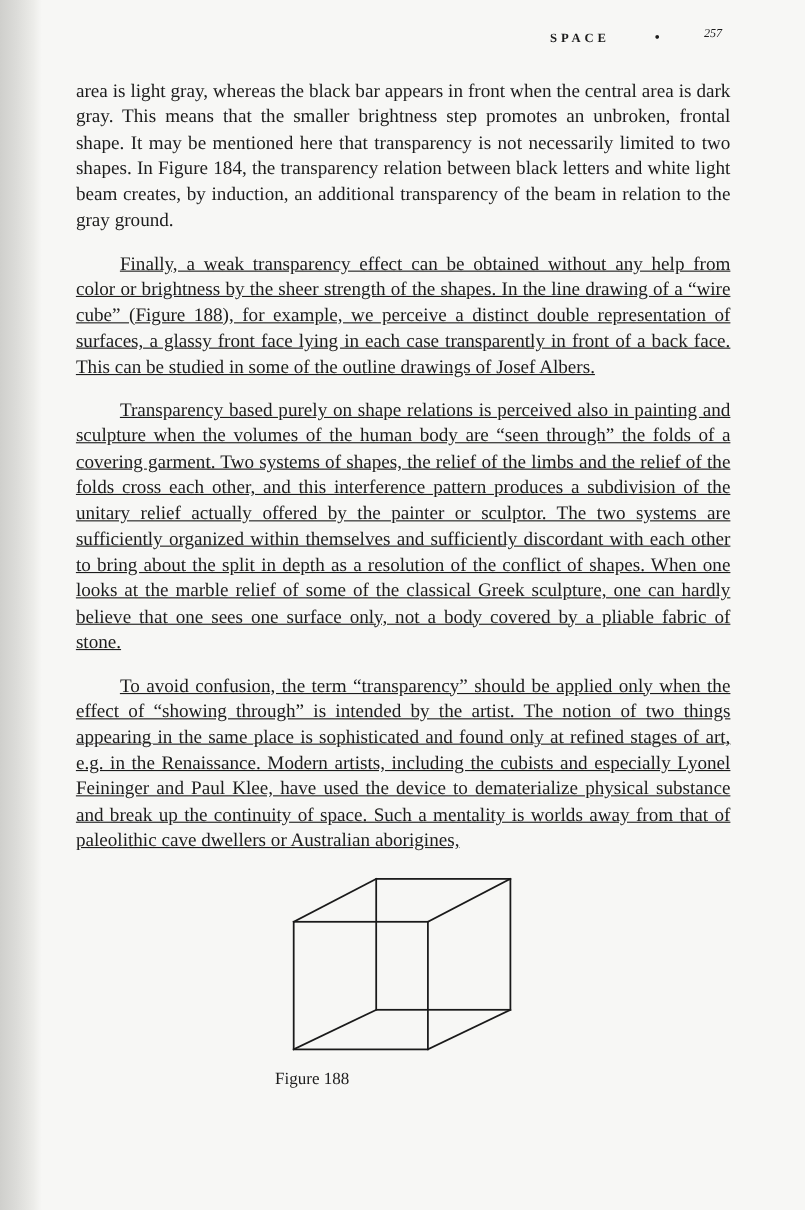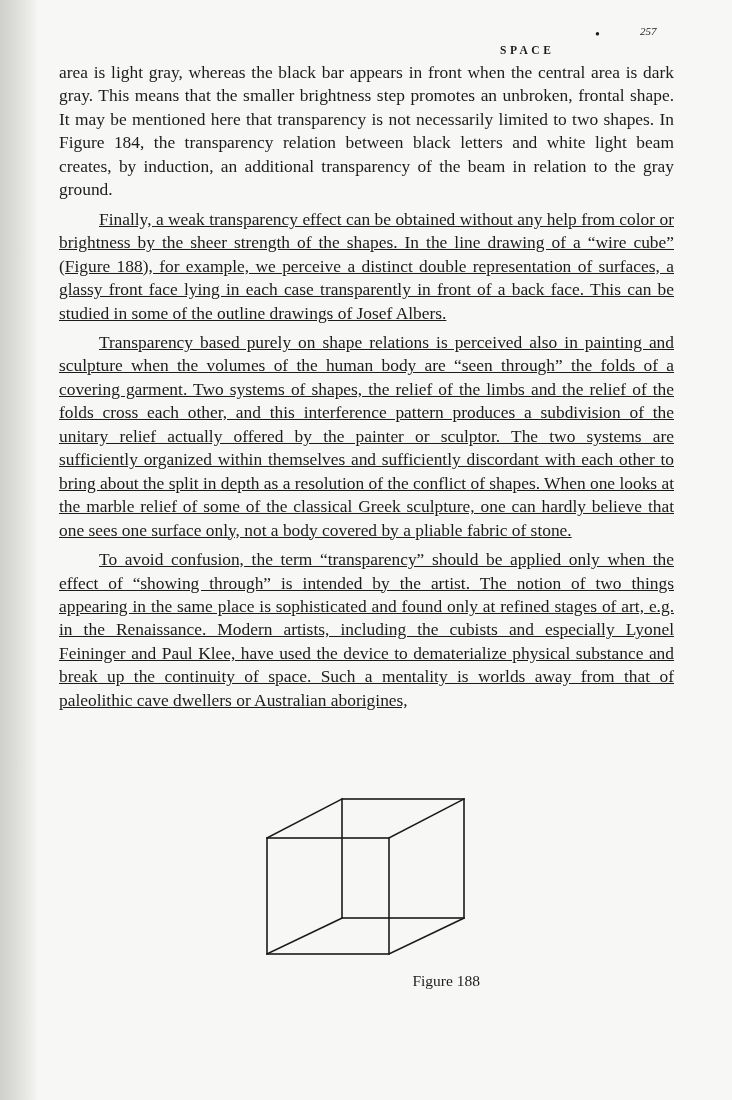--- a/index.html
+++ b/index.html
@@ -29,21 +29,21 @@
       height: 24px;
       font-size: 12px;
       display: flex;
       align-items: baseline;
     }
     .rh-section {
       letter-spacing: 3.5px;
       font-size: 11.5px;
       font-weight: bold;
       position: absolute;
-      left: 0; top: 19px;
+      left: 0; top: 4px;
     }
     .rh-bullet {
       position: absolute;
       left: 95px; top: 2px;
       font-size: 14px;
     }
     .rh-page {
       position: absolute;
       left: 140px; top: 0px;
       font-size: 11px;
@@ -51,21 +51,21 @@
     }
     .body-text {
       position: absolute;
       left: 53px;
       top: 55px;
       width: 627px;
       font-size: 17.4px;
       line-height: 23.45px;
     }
     .para {
-      margin: 6px;
+      margin: 16px;
       text-align: justify;
       text-align-last: auto;
     }
     .para.indent {
       text-indent: 40px;
       text-decoration: underline;
     }
     .figure {
       position: absolute;
       left: 250px;
@@ -75,21 +75,21 @@
     }
     .figure svg {
       position: absolute;
       left: 0; top: 0;
     }
     .caption {
       position: absolute;
       left: 250px;
       top: 972px;
       width: 230px;
-      text-align: right;
+      text-align: left;
       font-size: 15.5px;
     }
   </style>
 </head>
 <body>
 
 <div class="gutter-shadow"></div>
 
 <div class="running-head">
   <span class="rh-section">SPACE</span>

